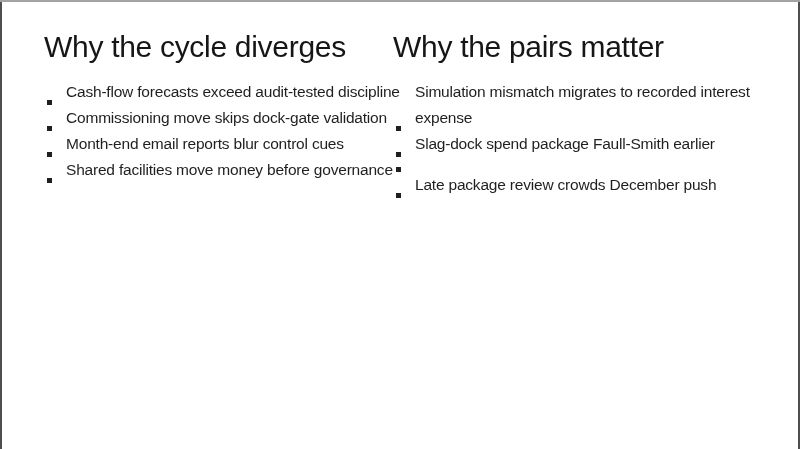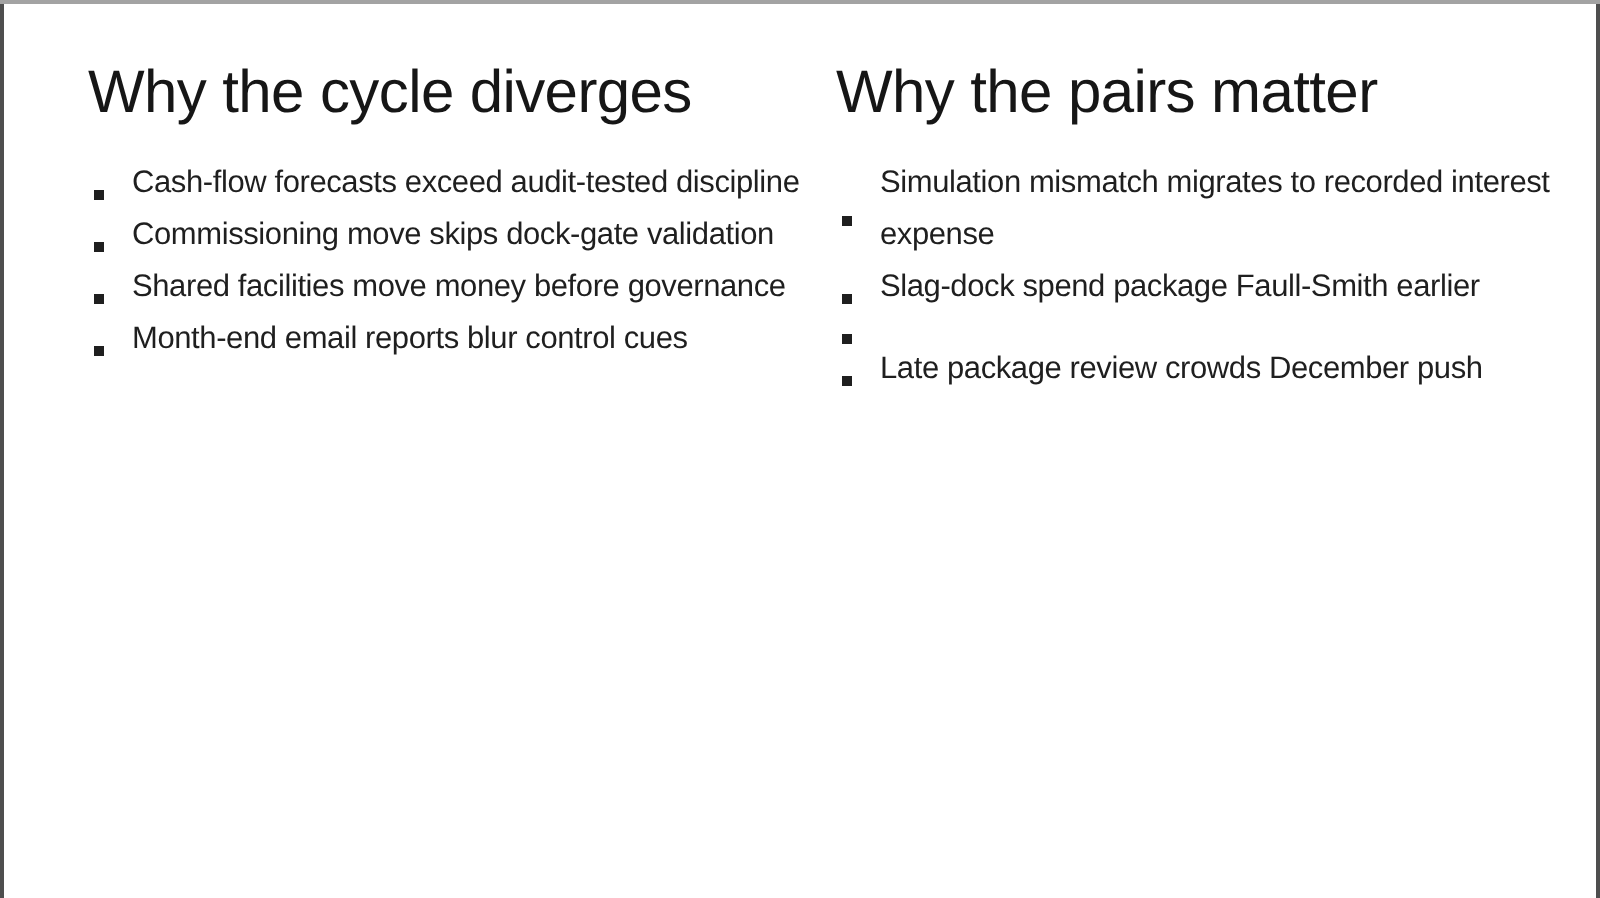--- a/index.html
+++ b/index.html
@@ -35,37 +35,37 @@
     position: absolute; top: 0; right: 0;
     width: 2px; height: 100%;
     background: var(--side-border);
   }
 
   .column {
     position: absolute;
     top: 28px;
   }
   .column.left  { left: 44px;  width: 352px; }
-  .column.right { left: 418px; width: 378px; }
+  .column.right { left: 393px; width: 378px; }
 
   .col-title {
     font-size: 30px;
     font-weight: 400;
     line-height: 38px;
     letter-spacing: -0.3px;
     color: var(--title-text);
   }
 
   ul.bullets {
     list-style: none;
     margin-top: 13px;
   }
   ul.bullets li {
     display: flex;
-    align-items: center;
+    align-items: flex-end;
     color: var(--body-text);
     font-size: 15.5px;
     letter-spacing: -0.2px;
     line-height: 26px;
   }
   .bullet-marker {
     flex: 0 0 auto;
     width: 5px;
     height: 5px;
     margin: 10px 14px 0 3px;
@@ -88,25 +88,25 @@
         <li>
           <span class="bullet-marker"></span>
           <span class="bullet-text">Cash-flow forecasts exceed audit-tested discipline</span>
         </li>
         <li>
           <span class="bullet-marker"></span>
           <span class="bullet-text">Commissioning move skips dock-gate validation</span>
         </li>
         <li>
           <span class="bullet-marker"></span>
-          <span class="bullet-text">Shared facilities move money before governance</span>
+          <span class="bullet-text">Month-end email reports blur control cues</span>
         </li>
         <li>
           <span class="bullet-marker"></span>
-          <span class="bullet-text">Month-end email reports blur control cues</span>
+          <span class="bullet-text">Shared facilities move money before governance</span>
         </li>
       </ul>
   </section>
 
   <section class="column right">
     <h1 class="col-title">Why the pairs matter</h1>
     <ul class="bullets">
         <li>
           <span class="bullet-marker"></span>
           <span class="bullet-text">Simulation mismatch migrates to recorded interest expense</span>

